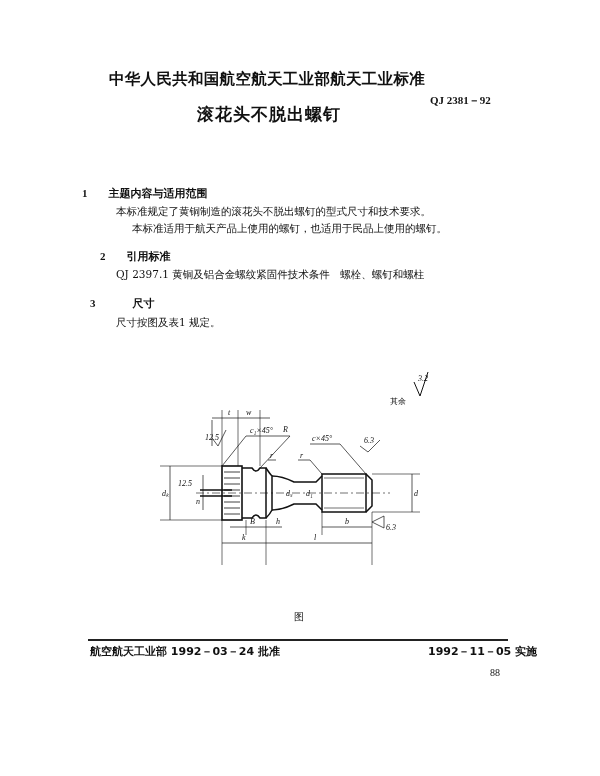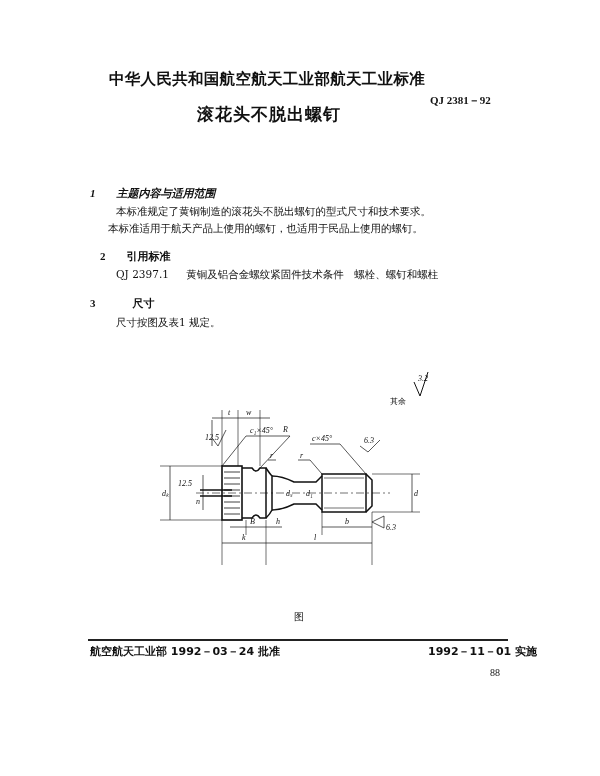--- a/index.html
+++ b/index.html
@@ -31,34 +31,34 @@
     .page-num { left: 490px; top: 667px; font-size: 10px; font-family: "Liberation Serif", serif; }
     svg text { font-family: "Liberation Serif", serif; font-style: italic; }
   </style>
 </head>
 <body>
 
 <div class="abs org-title">中华人民共和国航空航天工业部航天工业标准</div>
 <div class="abs std-code">QJ 2381－92</div>
 <div class="abs doc-title">滚花头不脱出螺钉</div>
 
-<div class="abs" style="left:90px; top:182px;font-style:italic;">
+<div class="abs" style="left:82px; top:182px;">
   <span class="sec-num">1</span>
   <span class="sec-title" style="margin-left:16px;">主题内容与适用范围</span>
 </div>
 <div class="abs body-text" style="left:116px; top:205px;">本标准规定了黄铜制造的滚花头不脱出螺钉的型式尺寸和技术要求。</div>
-<div class="abs body-text" style="left:108px; top:222px;">本标准适用于航天产品上使用的螺钉，也适用于民品上使用的螺钉。</div>
+<div class="abs body-text" style="left:132px; top:222px;">本标准适用于航天产品上使用的螺钉，也适用于民品上使用的螺钉。</div>
 
 <div class="abs" style="left:100px; top:245px;text-align:right;">
   <span class="sec-num">2</span>
   <span class="sec-title" style="margin-left:16px;">引用标准</span>
 </div>
 <div class="abs body-text" style="left:116px; top:268px;">
   <span>QJ 2397.1</span>
-  <span style="margin-left:14px;">黄铜及铝合金螺纹紧固件技术条件　螺栓、螺钉和螺柱</span>
+  <span style="">黄铜及铝合金螺纹紧固件技术条件　螺栓、螺钉和螺柱</span>
 </div>
 
 <div class="abs" style="left:90px; top:292px;">
   <span class="sec-num">3</span>
   <span class="sec-title" style="margin-left:32px;">尺寸</span>
 </div>
 <div class="abs body-text" style="left:116px; top:316px;">尺寸按图及表1 规定。</div>
 
 <div class="abs fig-label" style="left:390px; top:396px; font-size:8px;">其余</div>
 
@@ -157,14 +157,14 @@
     <text x="242" y="540">k</text>
     <text x="314" y="540">l</text>
     <text x="386" y="530">6.3</text>
   </g>
 </svg>
 
 <div class="abs fig-label" style="left:294px; top:610px;">图</div>
 
 <div class="abs rule"></div>
 <div class="abs footer-left">航空航天工业部 1992－03－24 批准</div>
-<div class="abs footer-right">1992－11－01 实施</div>
+<div class="abs footer-right">1992－11－05 实施</div>
 <div class="abs page-num">88</div>
 
 </body></html>

